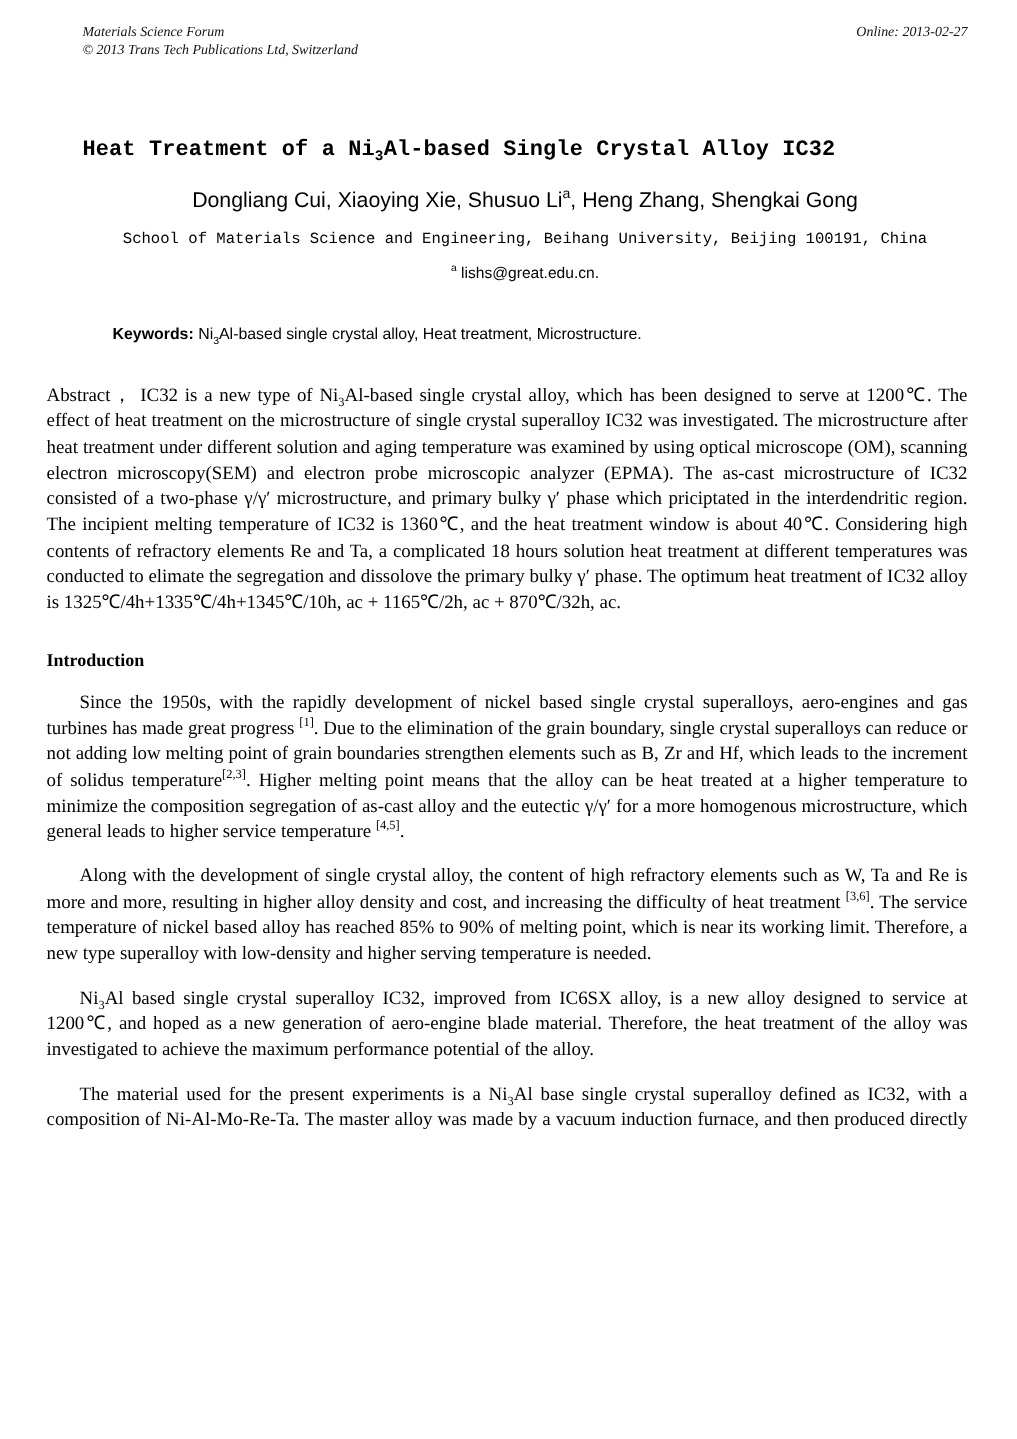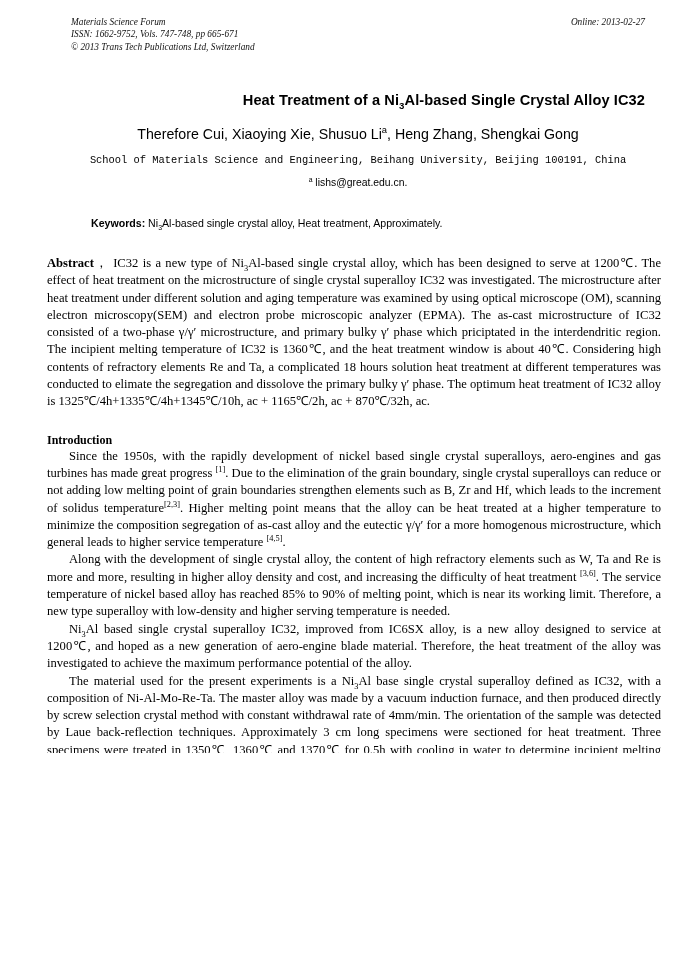--- a/index.html
+++ b/index.html
@@ -12,21 +12,21 @@
     height: 959px;
     font-family: "Liberation Serif", serif;
     color: #000000;
     -webkit-font-smoothing: antialiased;
   }
   .page {
     position: relative;
     width: 678px;
     height: 753px;
     box-sizing: border-box;
-    padding: 16px 33px 0 71px;
+    padding: 16px 33px 0 55px;
     overflow: hidden;
   }
 
   
   .masthead {
     position: relative;
     font-family: "Liberation Serif", serif;
     font-style: italic;
     font-size: 9.3px;
     line-height: 12.4px;
@@ -38,24 +38,24 @@
   .masthead .online {
     position: absolute;
     right: 0;
     top: 0;
     white-space: nowrap;
     text-align: right;
   }
 
   
   .title {
-    font-family: Liberation Sans, sans-serif;
+    font-family: Liberation Mono, monospace;
     font-weight: bold;
     font-size: 14.6px;
-    text-align: right;
+    text-align: left;
     margin: 24px 0 0 0;
     letter-spacing: 0.1px;
   }
   .authors {
     font-family: "Liberation Sans", sans-serif;
     font-size: 14.2px;
     text-align: center;
     margin: 18px 0 0 0;
   }
   .affiliation {
@@ -97,58 +97,57 @@
     font-size: 12.6px;
     line-height: 17.3px;
     text-align: justify;
     text-justify: inter-word;
     margin: 0;
   }
   .abstract {
     margin: 26px 0 0 -24px;
     width: 614px;
   }
-  .abstract .ab-label { font-weight: bold; }
+  .abstract .ab-label { font-weight: normal; }
 
   .section-heading {
     font-family: "Liberation Serif", serif;
     font-weight: bold;
     font-size: 12px;
     margin: 26px 0 0 -24px;
   }
   .para {
-    margin: 0 0 0 -24px;
+    margin: 12px 0 0 -24px;
     width: 614px;
     text-indent: 22px;
   }
   .para.cont { text-indent: 22px; }
 
   .sec-gap { margin-top: 22px; }
 </style>
 </head>
 <body>
 
 <div class="page">
 
   <div class="masthead">
     <span class="line">Materials Science Forum</span>
-    <span class="line">ISSN: 1662-9752, Vols. 747-748, pp 665-671</span>
     <span class="line">© 2013 Trans Tech Publications Ltd, Switzerland</span>
     <span class="online">Online: 2013-02-27</span>
   </div>
 
   <h1 class="title"><span>Heat Treatment of a Ni</span><sub>3</sub><span>Al-based Single Crystal Alloy IC32</span></h1>
 
-  <div class="authors"><span>Therefore Cui, Xiaoying Xie, Shusuo Li</span><sup>a</sup><span>, Heng Zhang, Shengkai Gong</span></div>
+  <div class="authors"><span>Dongliang Cui, Xiaoying Xie, Shusuo Li</span><sup>a</sup><span>, Heng Zhang, Shengkai Gong</span></div>
 
   <div class="affiliation">School of Materials Science and Engineering, Beihang University, Beijing 100191, China</div>
 
   <div class="email"><sup>a</sup> <span>lishs@great.edu.cn.</span></div>
 
-  <div class="keywords"><span class="kw-label">Keywords:</span><span> Ni</span><sub>3</sub><span>Al-based single crystal alloy, Heat treatment, Approximately.</span></div>
+  <div class="keywords"><span class="kw-label">Keywords:</span><span> Ni</span><sub>3</sub><span>Al-based single crystal alloy, Heat treatment, Microstructure.</span></div>
 
   <p class="body-block abstract"><span class="ab-label">Abstract</span><span>，</span><span> IC32  is a new type of Ni</span><sub>3</sub><span>Al-based single crystal alloy,  which has been designed to serve at 1200℃.  The effect of heat treatment on the microstructure of single crystal superalloy IC32 was investigated. The microstructure after heat treatment under different solution and aging temperature was examined  by using optical microscope (OM), scanning electron microscopy(SEM) and electron probe microscopic analyzer (EPMA). The as-cast microstructure of IC32 consisted of  a two-phase γ/γ′ microstructure, and primary bulky γ′ phase which priciptated in the interdendritic region. The incipient melting temperature of IC32 is 1360℃, and the heat treatment window is about 40℃. Considering high contents of refractory elements Re and Ta, a complicated 18 hours solution heat treatment at different temperatures was conducted to elimate the segregation and dissolove the primary bulky γ′ phase. The optimum heat treatment of IC32 alloy is 1325℃/4h+1335℃/4h+1345℃/10h, ac + 1165℃/2h, ac + 870℃/32h, ac.</span></p>
 
   <div class="section-heading sec-gap">Introduction</div>
 
   <p class="body-block para"><span>Since the 1950s, with the rapidly development of nickel based single crystal superalloys, aero-engines and gas turbines has made great progress </span><sup>[1]</sup><span>. Due to the elimination of the grain boundary, single crystal superalloys can reduce or not adding low melting point of grain boundaries strengthen elements such as B, Zr and Hf, which leads to the increment of solidus temperature</span><sup>[2,3]</sup><span>. Higher melting point means that the alloy can be heat treated at a higher temperature to minimize the composition segregation of as-cast alloy and the eutectic γ/γ′ for a more homogenous microstructure, which general leads to higher service temperature </span><sup>[4,5]</sup><span>.</span></p>
 
   <p class="body-block para cont"><span>Along with the development of single crystal alloy, the content of high refractory elements such as W, Ta and Re is more and more, resulting in higher alloy density and cost, and increasing the difficulty of heat treatment </span><sup>[3,6]</sup><span>. The service temperature of nickel based alloy has reached 85% to 90% of melting point, which is near its working limit. Therefore, a new type superalloy with low-density and higher serving temperature is needed.</span></p>
 
   <p class="body-block para cont"><span>Ni</span><sub>3</sub><span>Al based single crystal superalloy IC32, improved from IC6SX alloy, is a new alloy designed to service at 1200℃, and hoped as a new generation of aero-engine blade material. Therefore, the heat treatment of the alloy  was investigated  to achieve the maximum performance potential of the alloy.</span></p>

